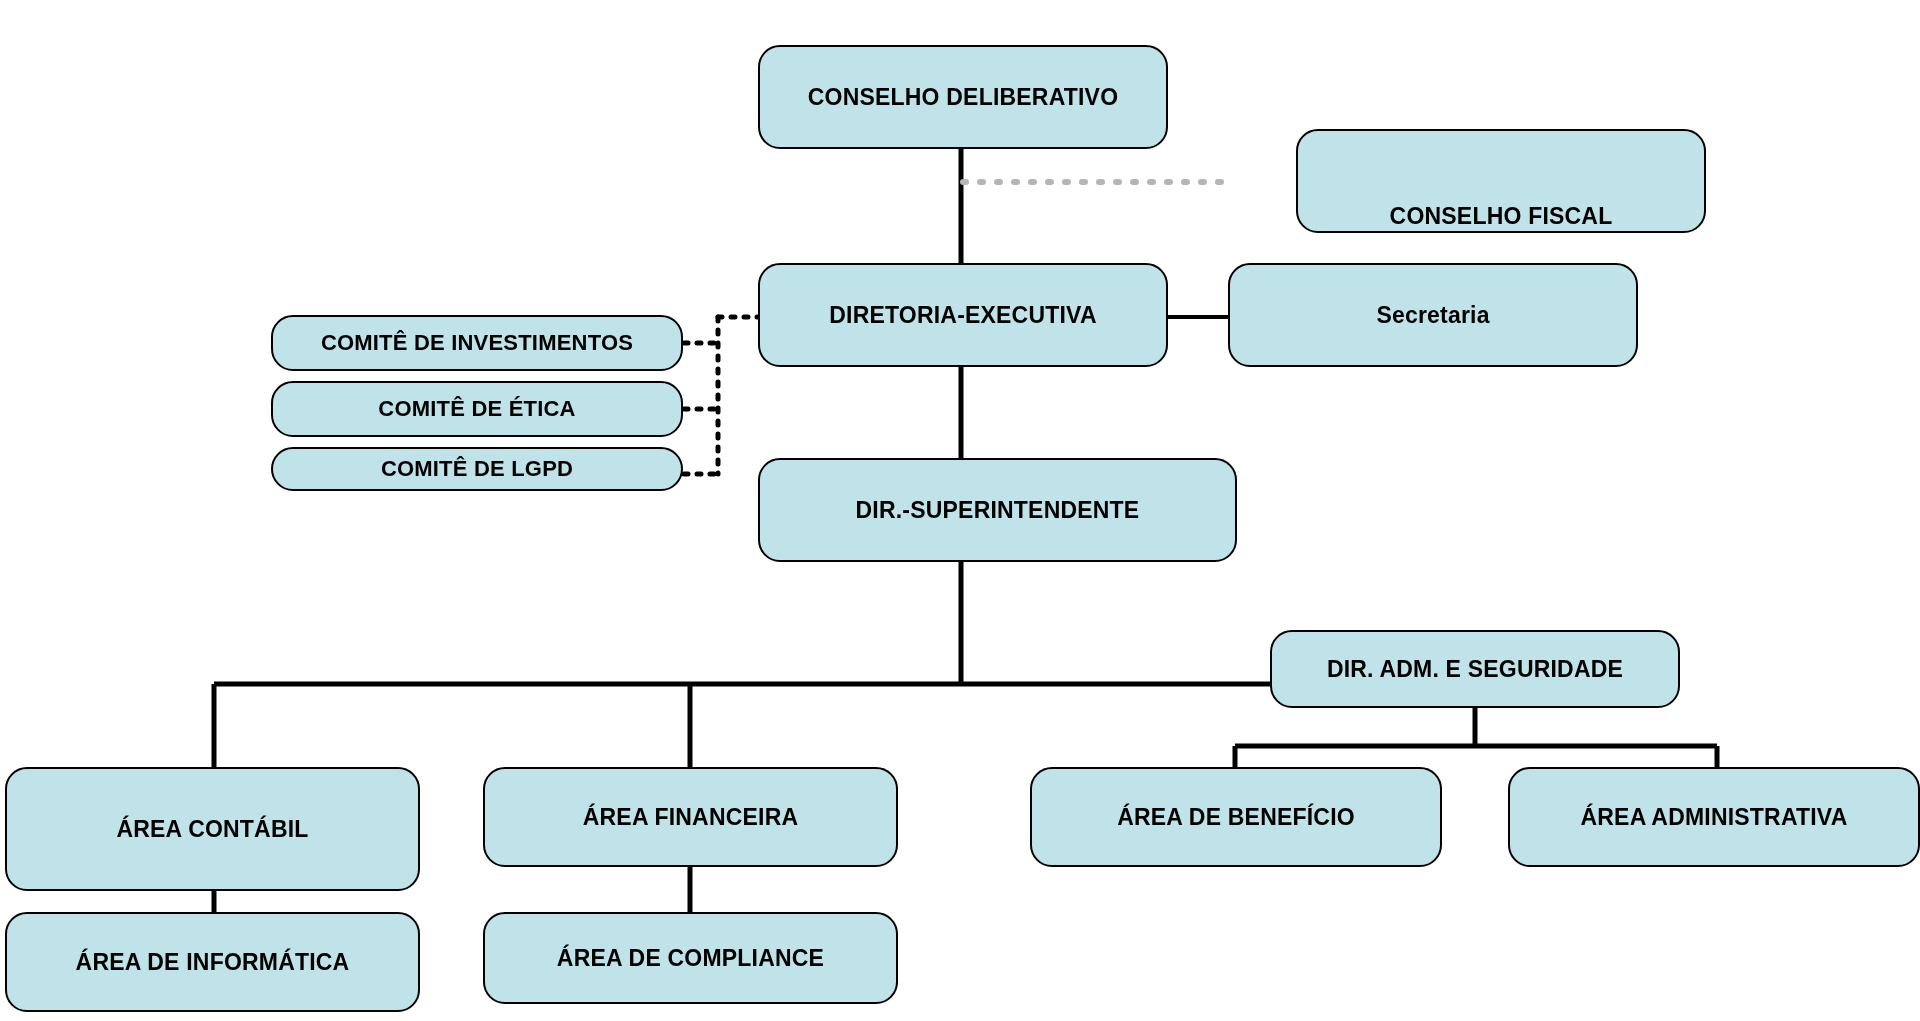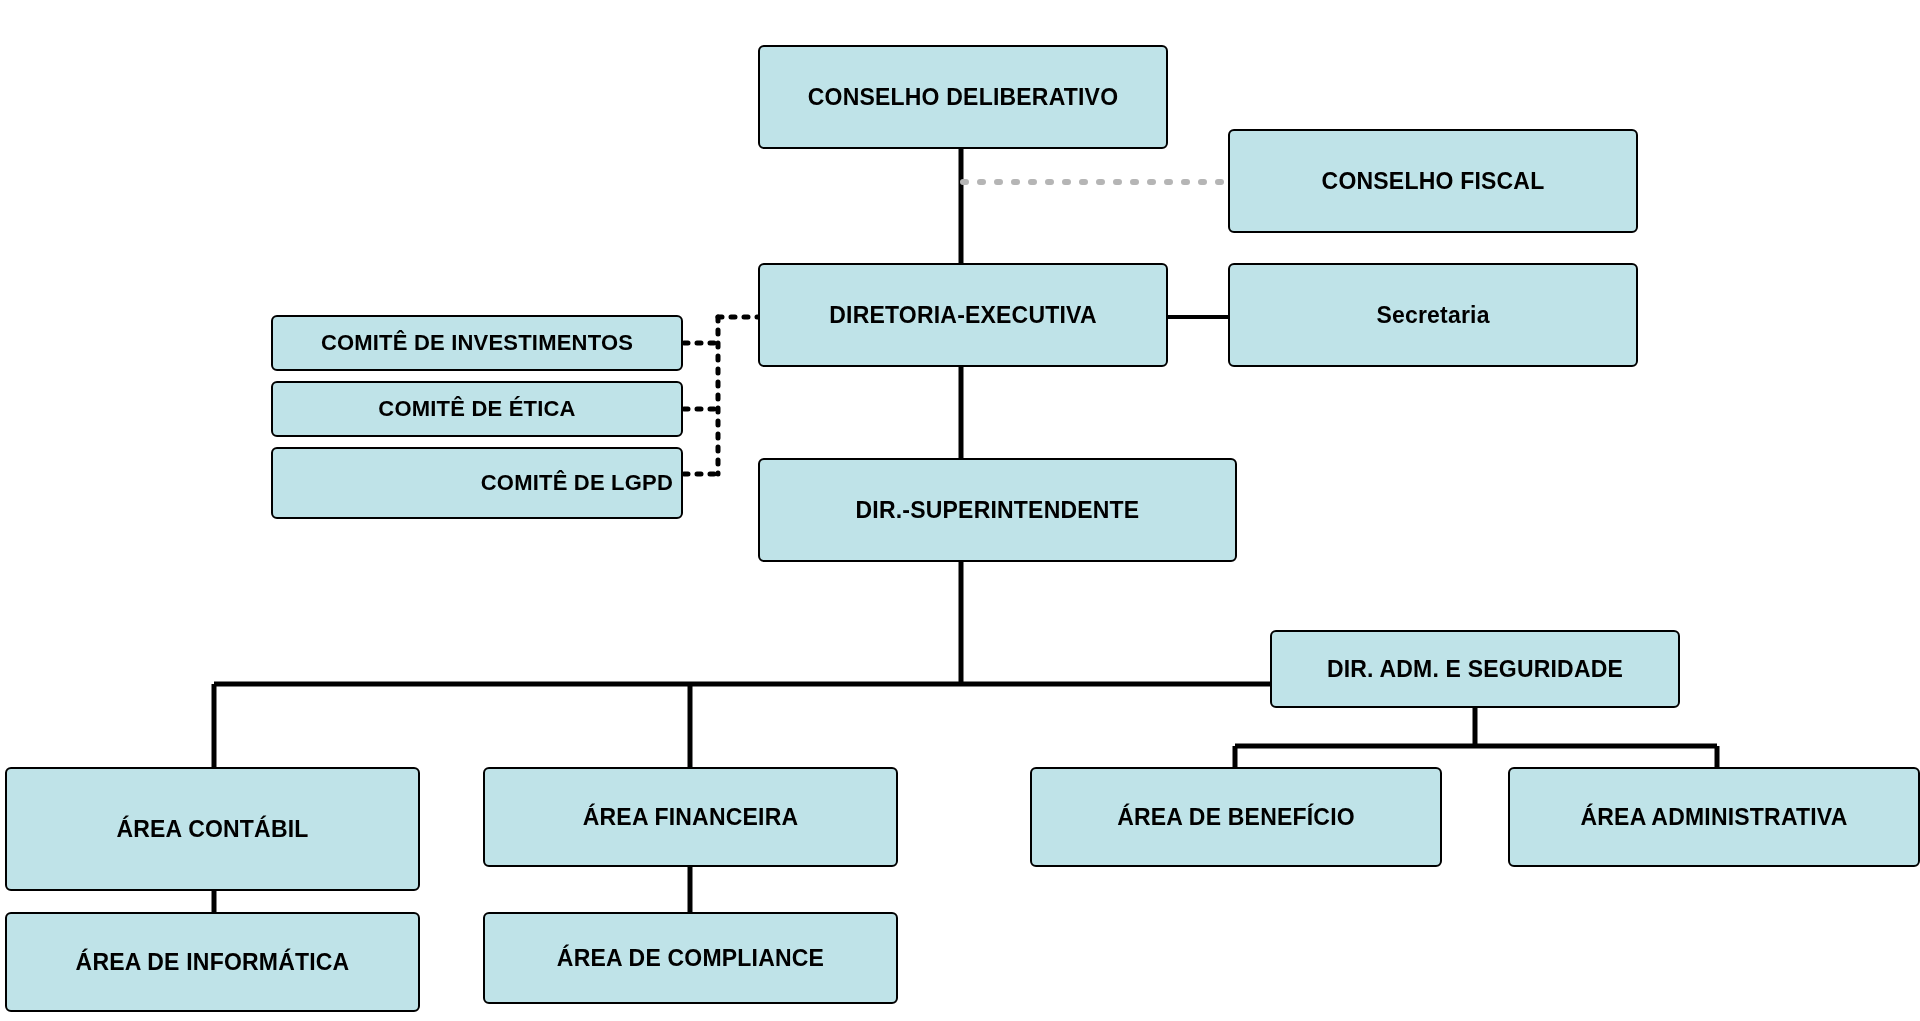--- a/index.html
+++ b/index.html
@@ -15,21 +15,21 @@
     width: 1920px;
     height: 1021px;
     background: #ffffff;
     overflow: hidden;
   }
   .node {
     position: absolute;
     box-sizing: border-box;
     background: #bfe3e8;
     border: 2px solid #000000;
-    border-radius: 6px;
+    border-radius: 22px;
     display: flex;
     align-items: center;
     justify-content: center;
     text-align: center;
     color: #000000;
     font-weight: bold;
     font-size: 23px;
     line-height: 1.15;
     padding: 2px 8px;
     letter-spacing: 0.2px;
@@ -82,41 +82,41 @@
     <line x1="1475" y1="708" x2="1475" y2="746" stroke="#000" stroke-width="5"></line>
     <line x1="1235" y1="746" x2="1717" y2="746" stroke="#000" stroke-width="5"></line>
     <line x1="1235" y1="746" x2="1235" y2="769" stroke="#000" stroke-width="5"></line>
     <line x1="1717" y1="746" x2="1717" y2="769" stroke="#000" stroke-width="5"></line>
   </svg>
 
   <div class="node" style="left:758px; top:45px; width:410px; height:104px;">
     <span>CONSELHO DELIBERATIVO</span>
   </div>
 
-  <div class="node" style="left:1228px; top:129px; width:410px; height:104px;">
+  <div class="node" style="left:1296px; top:129px; width:410px; height:104px;align-items:flex-end;">
     <span>CONSELHO FISCAL</span>
   </div>
 
   <div class="node plain" style="left:1228px; top:263px; width:410px; height:104px;">
     <span>Secretaria</span>
   </div>
 
   <div class="node" style="left:758px; top:263px; width:410px; height:104px;">
     <span>DIRETORIA-EXECUTIVA</span>
   </div>
 
   <div class="node" style="left:271px; top:315px; width:412px; height:56px; font-size:22px;">
     <span>COMITÊ DE INVESTIMENTOS</span>
   </div>
 
   <div class="node" style="left:271px; top:381px; width:412px; height:56px; font-size:22px;">
     <span>COMITÊ DE ÉTICA</span>
   </div>
 
-  <div class="node" style="left:271px; top:447px; width:412px; height:72px; font-size:22px;justify-content:flex-end;">
+  <div class="node" style="left:271px; top:447px; width:412px; height:44px; font-size:22px;">
     <span>COMITÊ DE LGPD</span>
   </div>
 
   <div class="node" style="left:758px; top:458px; width:479px; height:104px;">
     <span>DIR.-SUPERINTENDENTE</span>
   </div>
 
   <div class="node" style="left:1270px; top:630px; width:410px; height:78px;">
     <span>DIR. ADM. E SEGURIDADE</span>
   </div>

